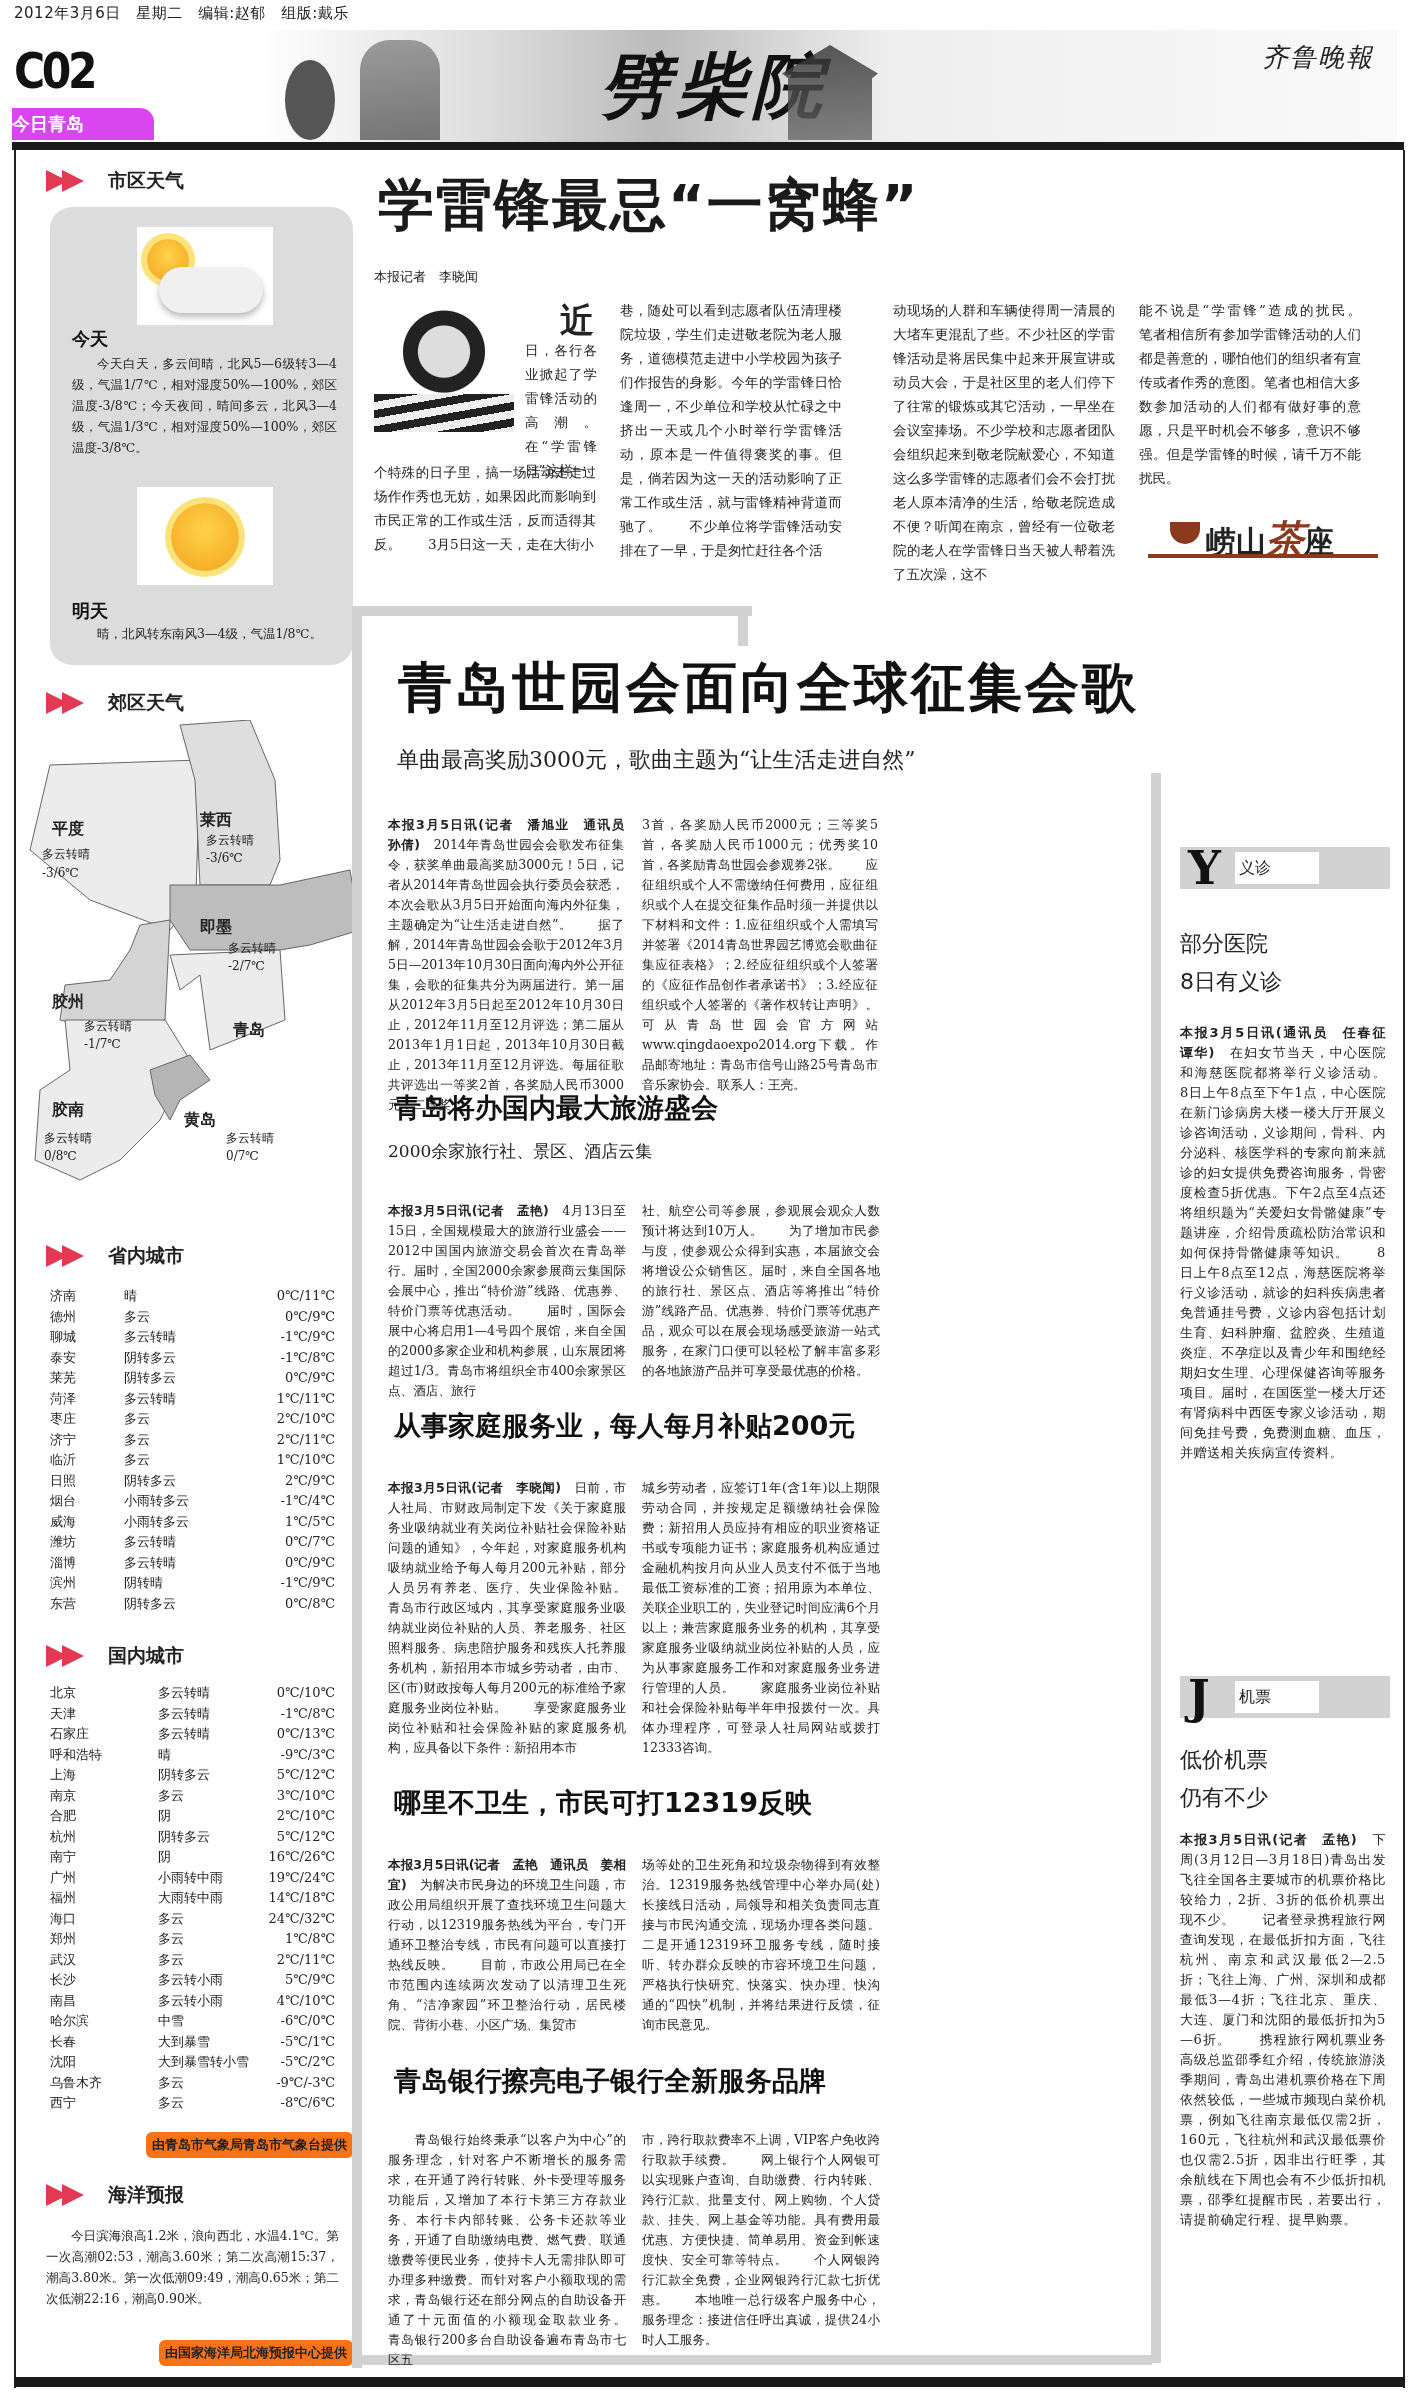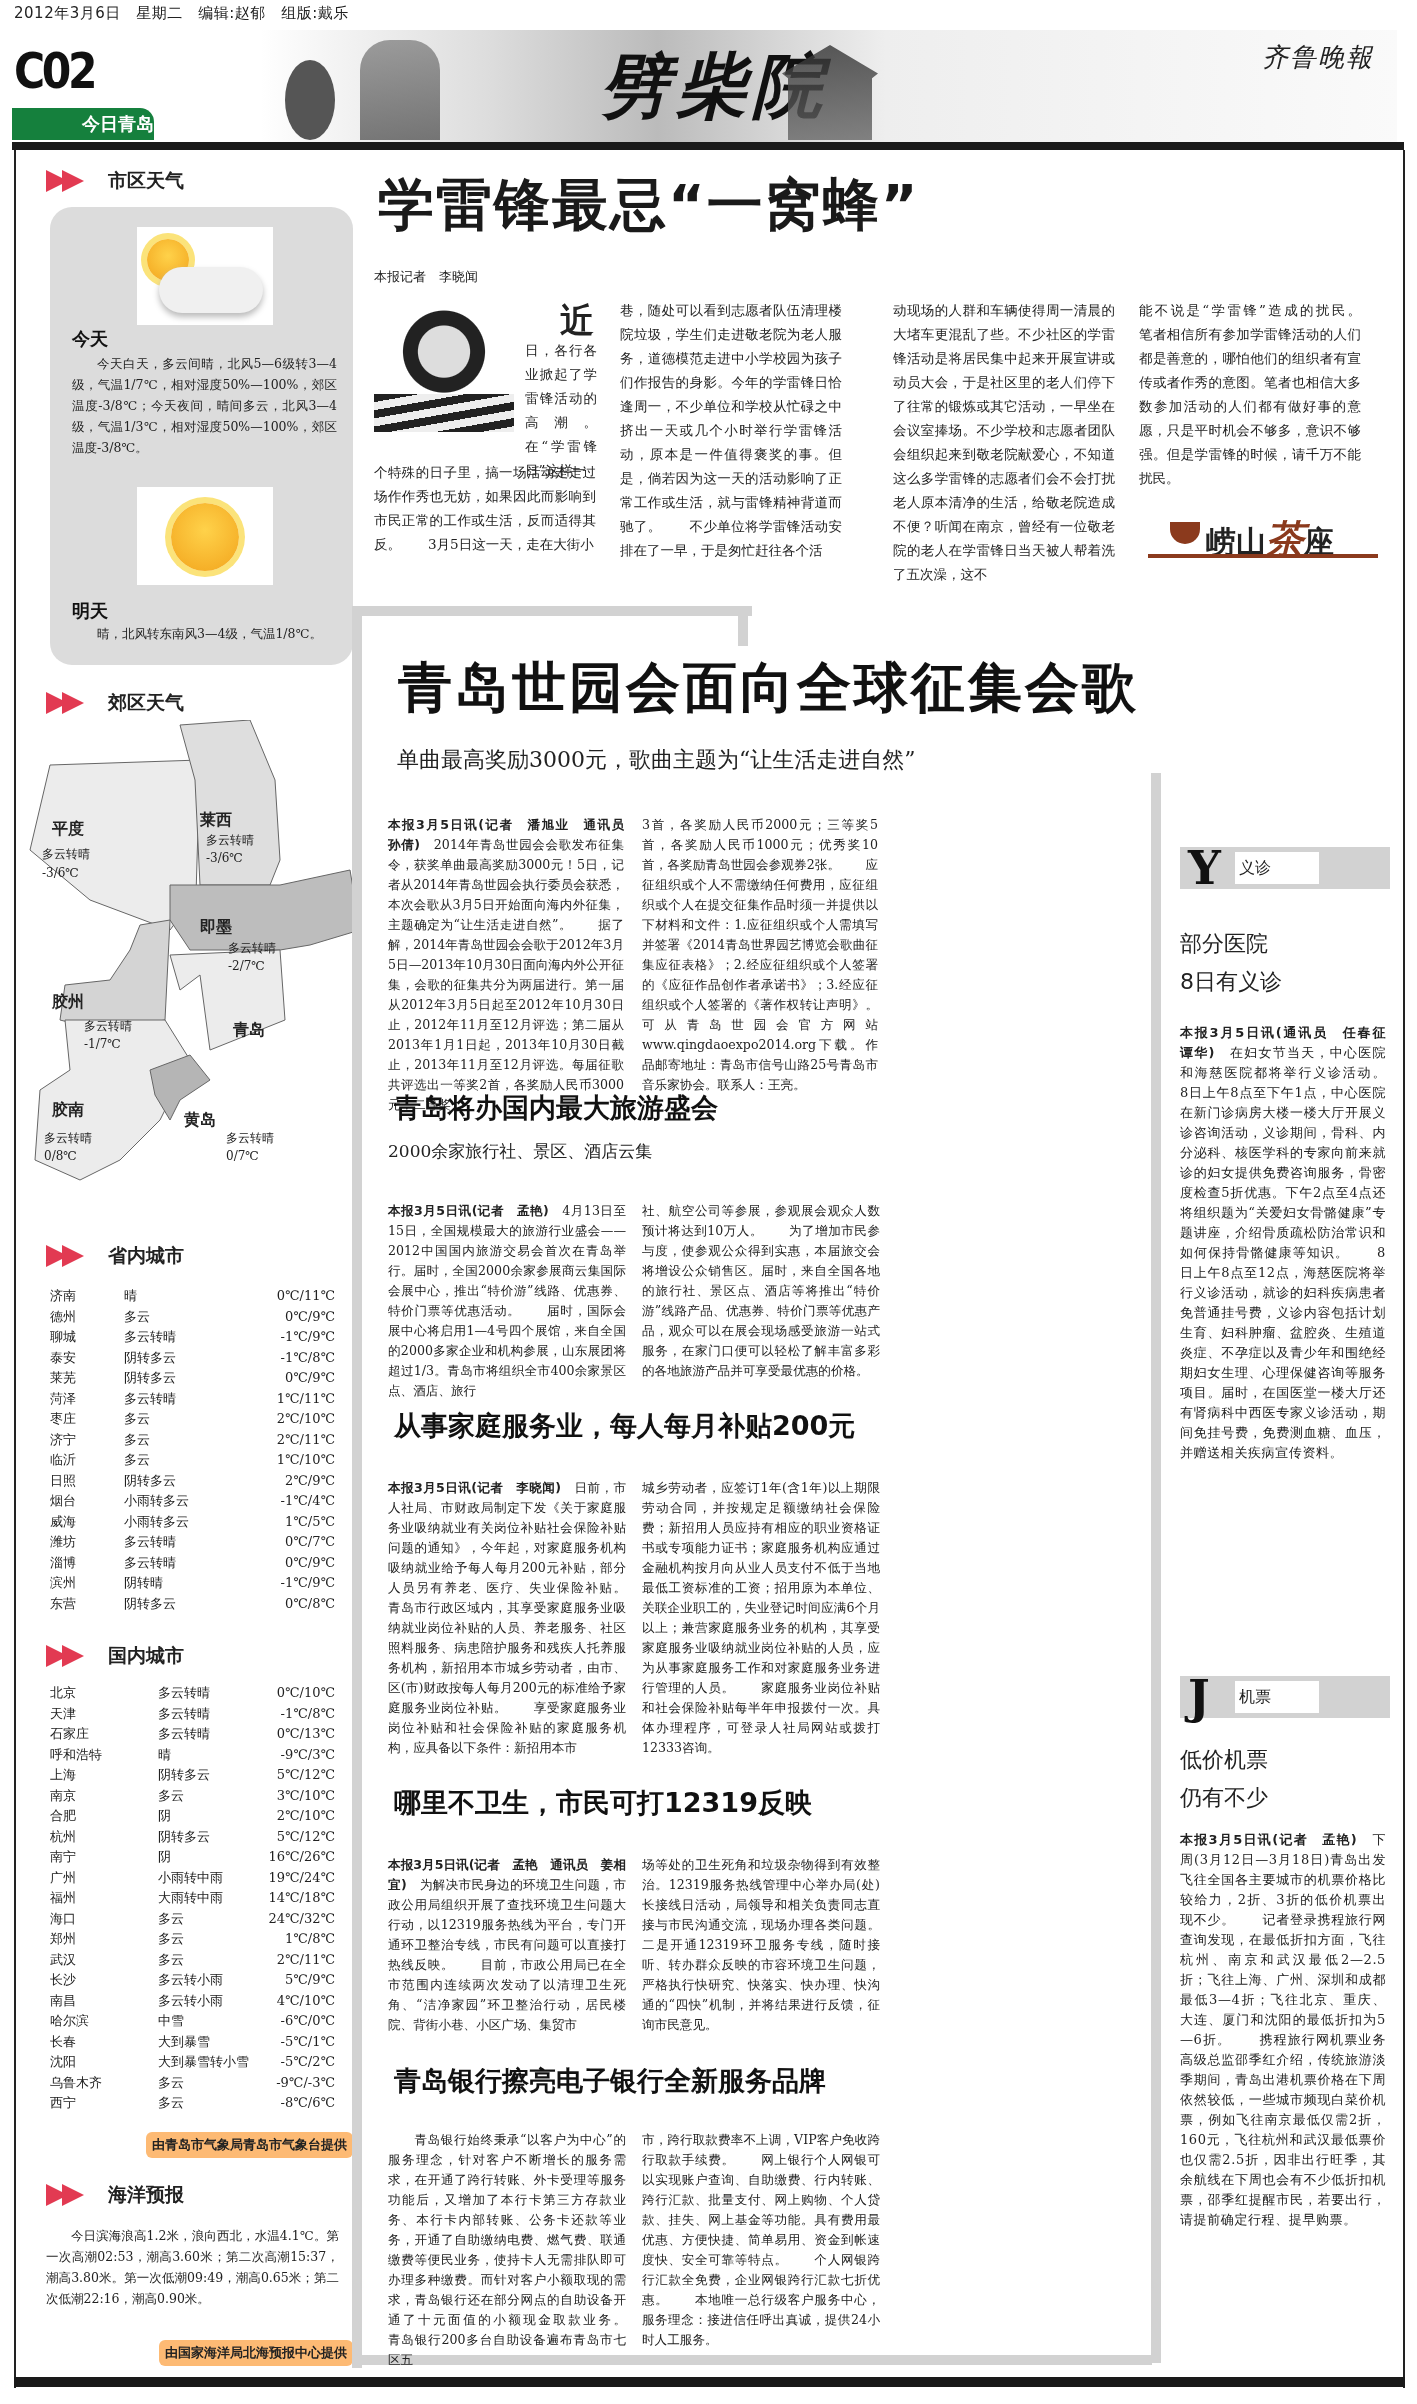--- a/index.html
+++ b/index.html
@@ -3,21 +3,21 @@
 <meta charset="utf-8">
 <style>
   * { box-sizing: border-box; margin: 0; padding: 0; }
   html, body { width: 1417px; height: 2404px; background: #fff; overflow: hidden; }
   body { position: relative; font-family: "DejaVu Serif", serif; color: #222; }
   .abs { position: absolute; }
 
   
   #meta { left: 14px; top: 4px; font-family: "DejaVu Sans", sans-serif; font-size: 15px; color: #222; letter-spacing: 0.5px; }
   #pagecode { left: 14px; top: 46px; font-family: "DejaVu Sans", sans-serif; font-weight: bold; font-size: 50px; line-height: 50px; letter-spacing: -4px; transform: scaleX(0.85); transform-origin: left; color: #111; }
-  #section-tab { left: 12px; top: 108px; width: 142px; height: 32px; background: #15803d; border-radius: 0 14px 0 0; color: #fff; font-family: "DejaVu Sans", sans-serif; font-weight: bold; font-size: 18px; line-height: 32px; text-align: right; }
+  #section-tab { left: 12px; top: 108px; width: 142px; height: 32px; background: #d946ef; border-radius: 0 14px 0 0; color: #fff; font-family: "DejaVu Sans", sans-serif; font-weight: bold; font-size: 18px; line-height: 32px; text-align: left; }
   #banner { left: 260px; top: 30px; width: 1137px; height: 112px; background: linear-gradient(90deg,#fff 0%, #ddd 20%, #bbb 35%, #eee 55%, #fafafa 100%); overflow: hidden; }
   #banner-lantern { left: 25px; top: 30px; width: 50px; height: 80px; background: #555; border-radius: 50%; }
   #banner-figure { left: 100px; top: 10px; width: 80px; height: 100px; background: linear-gradient(#777,#444); border-radius: 30px 30px 0 0; opacity: .7; }
   #banner-title { left: 340px; top: 10px; font-family: "DejaVu Serif", serif; font-size: 70px; font-weight: bold; font-style: italic; color: #111; letter-spacing: 6px; }
   #banner-temple { left: 510px; top: 15px; width: 120px; height: 95px; background: linear-gradient(#333,#666); clip-path: polygon(10% 30%, 50% 0, 90% 30%, 85% 35%, 85% 100%, 15% 100%, 15% 35%); opacity: .8; }
   #masthead { left: 1262px; top: 40px; font-family: "DejaVu Serif", serif; font-size: 26px; font-style: italic; color: #222; letter-spacing: 2px; }
   #topbar { left: 12px; top: 142px; width: 1392px; height: 8px; background: #1a1a1a; }
   #frame-left { left: 14px; top: 150px; width: 2px; height: 2238px; background: #222; }
   #frame-right { left: 1403px; top: 150px; width: 2px; height: 2238px; background: #222; }
   #bottombar { left: 14px; top: 2377px; width: 1391px; height: 10px; background: #1a1a1a; }
@@ -39,21 +39,21 @@
   .wtext { position: absolute; left: 22px; width: 265px; font-size: 12.5px; line-height: 21px; text-indent: 2em; color: #222; text-align: justify; }
   #map { left: 20px; top: 720px; width: 340px; height: 500px; }
   .map-label { position: absolute; font-family: "DejaVu Sans", sans-serif; font-weight: bold; font-size: 16px; color: #222; }
   .map-cond { position: absolute; font-size: 12px; line-height: 16px; color: #222; }
   .city-table { position: absolute; left: 50px; width: 285px; font-size: 13px; }
   .city-row { display: flex; height: 20.5px; line-height: 20.5px; gap: 24px; }
   .city-row .c1 { width: 50px; }
   .city-row .c2 { flex: 1; }
   .city-row .c3 { text-align: right; }
   #nat-table .c1 { width: 84px; }
-  .credit { position: absolute; right: 1064px; background: #fdba74; border-radius: 6px; padding: 0 6px; font-family: "DejaVu Sans", sans-serif; font-size: 13px; font-weight: bold; color: #222; height: 26px; line-height: 26px; margin-left: 28px; }
+  .credit { position: absolute; right: 1064px; background: #f97316; border-radius: 6px; padding: 0 6px; font-family: "DejaVu Sans", sans-serif; font-size: 13px; font-weight: bold; color: #222; height: 26px; line-height: 26px; margin-left: 28px; }
   #ocean-text { left: 46px; top: 2225px; width: 293px; font-size: 12.5px; line-height: 21px; text-indent: 2em; text-align: justify; }
 
   
   #h-leifeng { left: 378px; top: 168px; font-family: "DejaVu Sans", sans-serif; font-weight: bold; font-size: 56px; letter-spacing: 2px; color: #1a1a1a; }
   #byline-leifeng { left: 374px; top: 268px; font-family: "DejaVu Sans", sans-serif; font-size: 13px; }
   #photo { left: 374px; top: 298px; width: 140px; height: 134px; background: radial-gradient(circle at 50% 40%, #ddd 0 24%, #222 25% 38%, #fff 39%); overflow: hidden; }
   #photo-stripes { left: 0; top: 96px; width: 140px; height: 40px; background: repeating-linear-gradient(170deg, #222 0 8px, #eee 8px 16px); }
   #dropcap { left: 560px; top: 298px; font-family: "DejaVu Sans", sans-serif; font-weight: bold; font-size: 34px; }
   .body { position: absolute; font-size: 13.5px; line-height: 24px; text-align: justify; color: #222; }
   #lf-col1a { left: 525px; top: 338px; width: 72px; }

